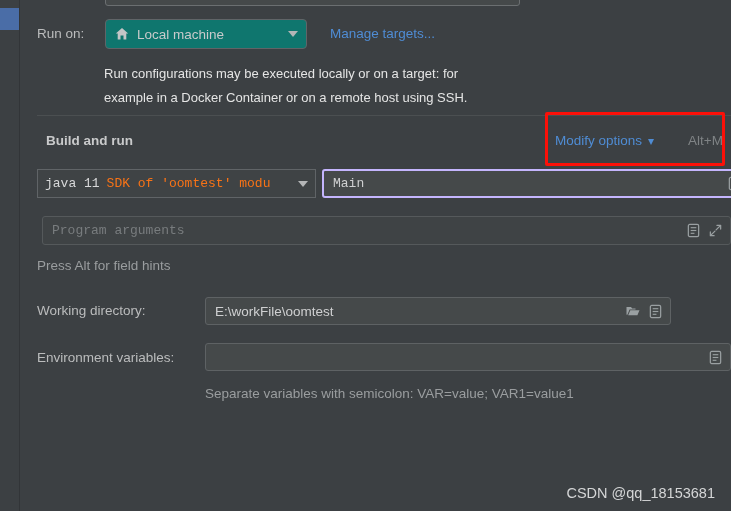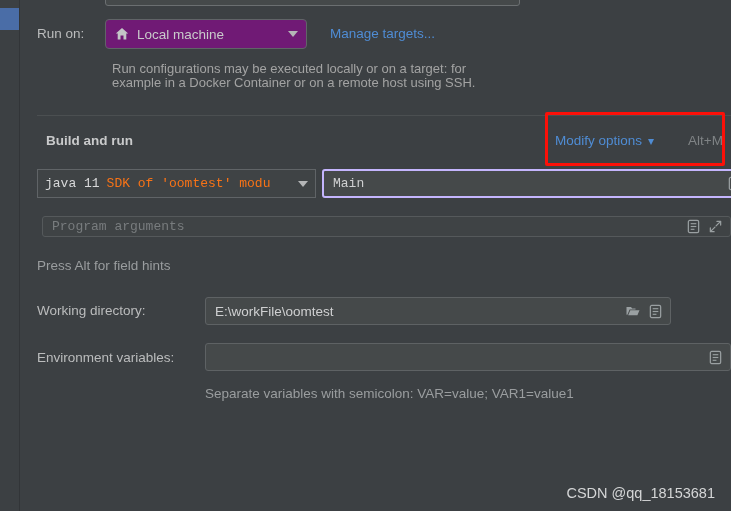--- a/index.html
+++ b/index.html
@@ -66,21 +66,21 @@
     color: #bbbcbd;
     white-space: nowrap;
   }
   .run-on-label { left: 17px; top: 26px; }
 
   .combo {
     position: absolute;
     left: 85px; top: 19px;
     width: 202px; height: 30px;
     box-sizing: border-box;
-    background: #701a75;
+    background: #0f766e;
     border: 1px solid #606467;
     border-radius: 4px;
     display: flex;
     align-items: center;
     padding: 0 8px;
   }
   .combo .home-icon {
     width: 16px; height: 16px;
     margin-right: 7px;
     flex: 0 0 auto;
@@ -107,24 +107,23 @@
     color: #4f8cd4;
     font-size: 13.5px;
     white-space: nowrap;
     cursor: pointer;
   }
   .manage-targets { left: 310px; top: 26px; }
 
   .hint-text {
     position: absolute;
     font-size: 13px;
-    color: #a3a3a3;
-    line-height: 14px;
+    color: #e5e5e5;
+    line-height: 24px;
     white-space: pre-line;
-    margin-left: 8px;
   }
   .run-desc { left: 84px; top: 62px; width: 470px; }
 
   
   .divider {
     position: absolute;
     left: 17px; top: 115px;
     width: 694px; height: 1px;
     background: #4b4f51;
   }
@@ -210,21 +209,21 @@
     flex: 1 1 auto;
     color: #cfd0d1;
     white-space: nowrap;
     overflow: hidden;
   }
 
   
   .args-input {
     position: absolute;
     left: 22px; top: 216px;
-    width: 689px; height: 21px;
+    width: 689px; height: 29px;
     box-sizing: border-box;
     background: #3f4345;
     border: 1px solid #55595b;
     border-radius: 3px;
     display: flex;
     align-items: center;
     padding: 0 5px 0 9px;
   }
   .args-input .placeholder {
     flex: 1 1 auto;

